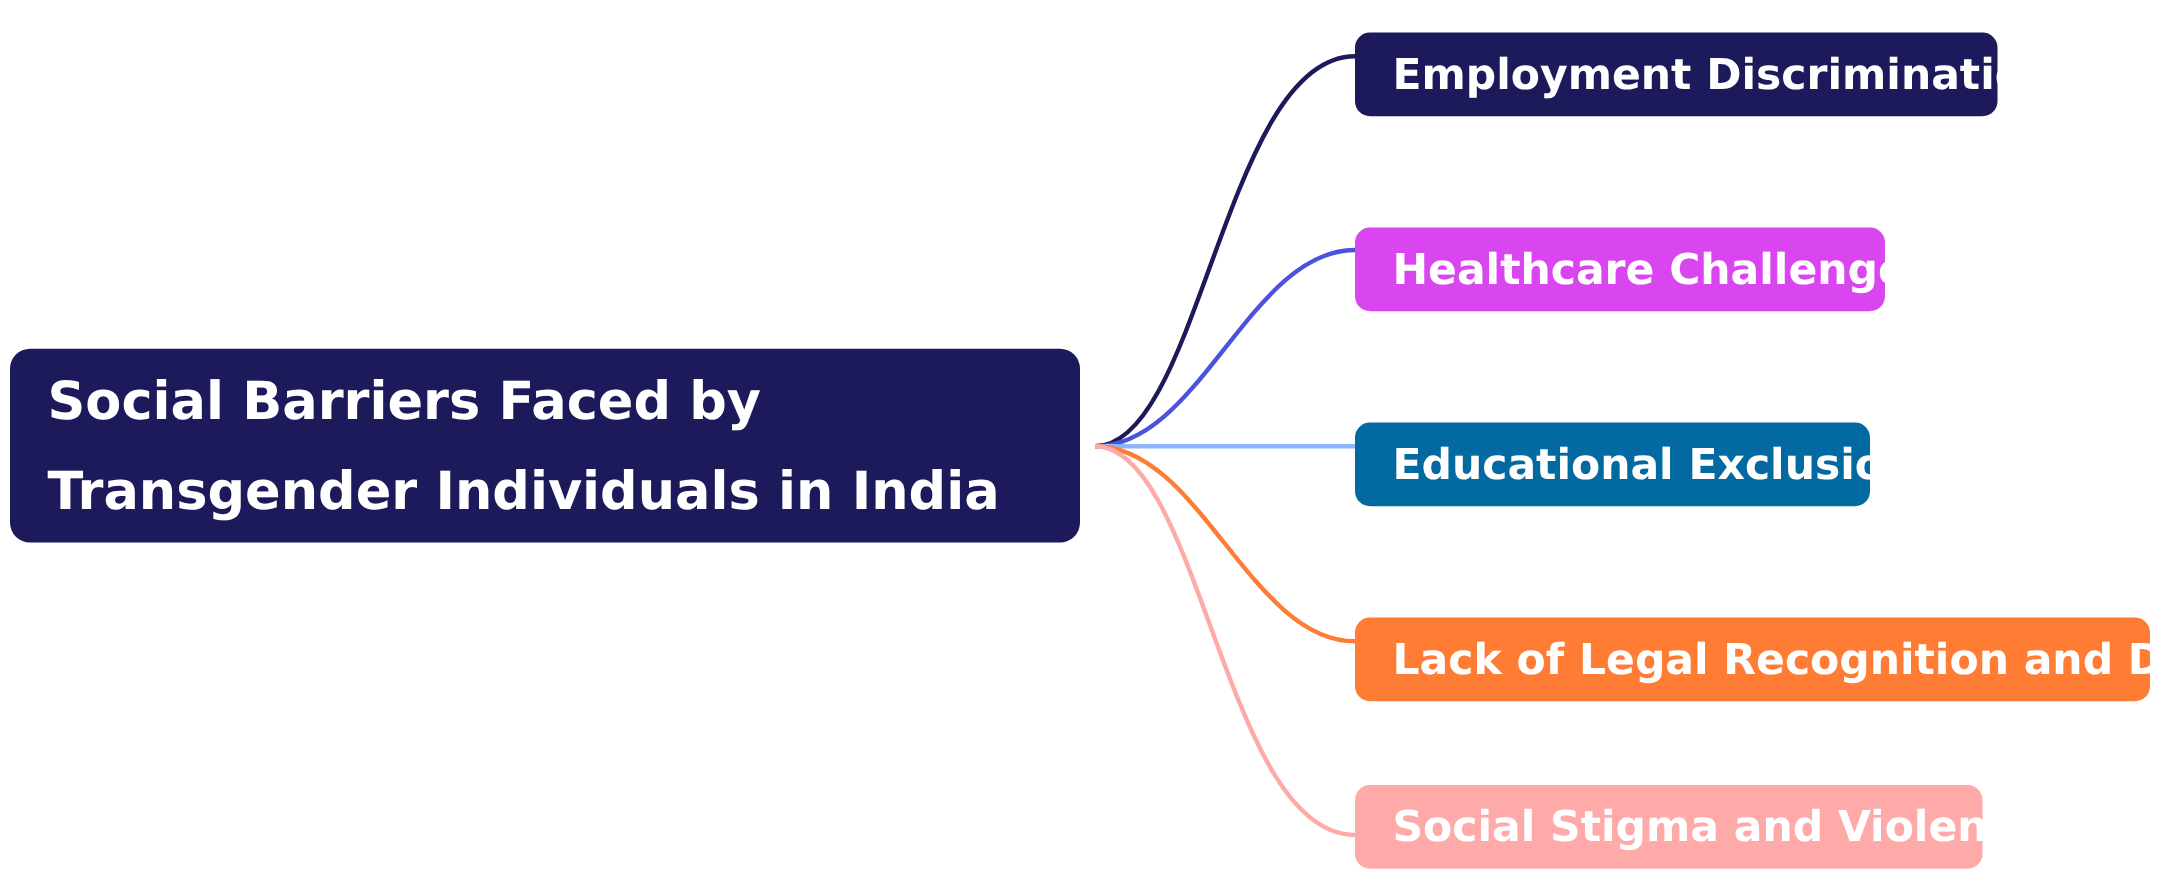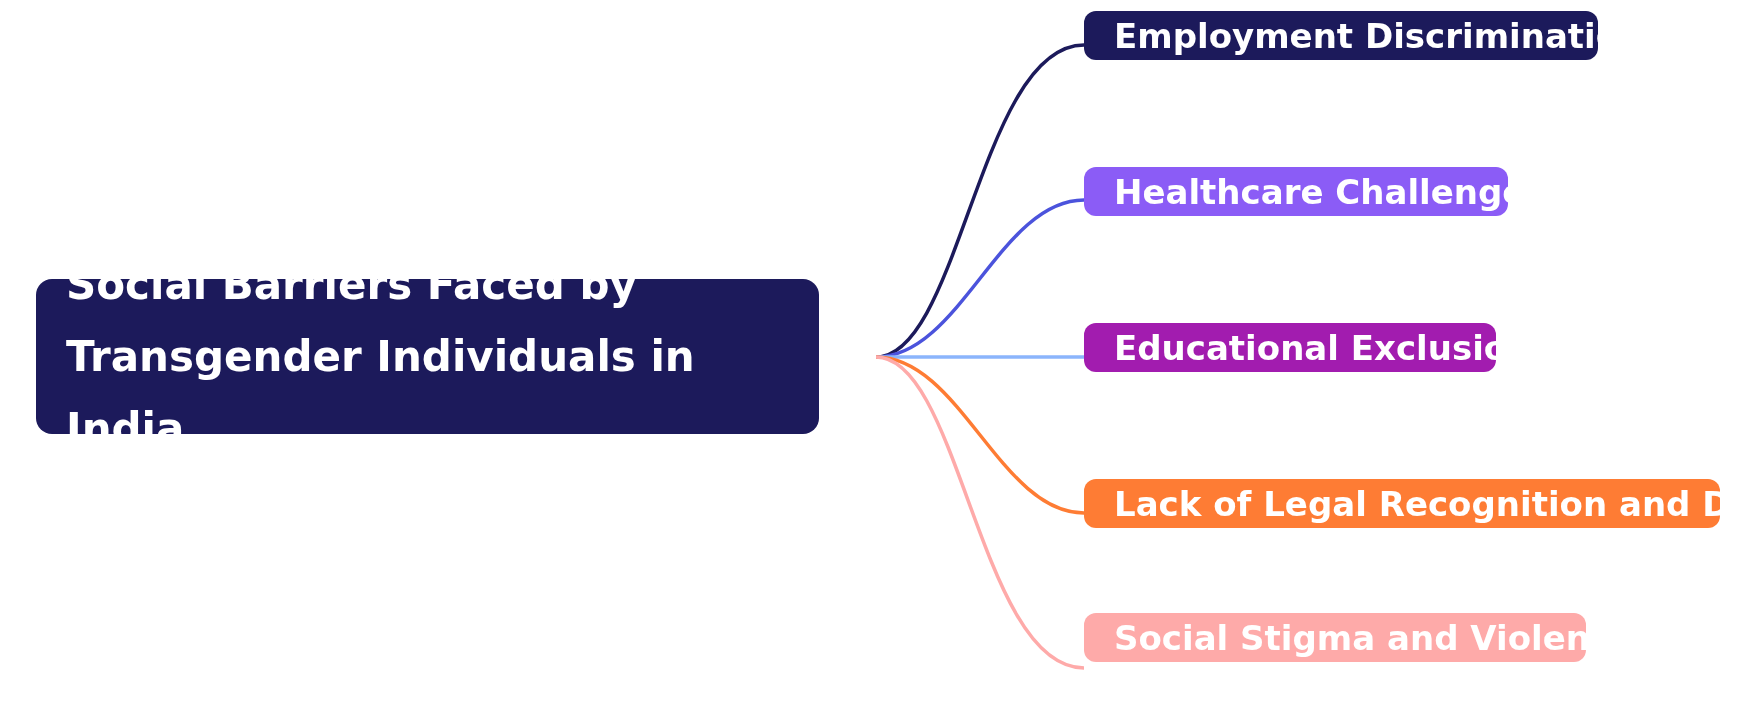--- a/index.html
+++ b/index.html
@@ -1,48 +1,48 @@
 <!DOCTYPE html>
 <html><head>
 <meta charset="utf-8">
 <style>
   html, body { margin: 0; padding: 0; background: #ffffff; }
   body { width: 1740px; height: 711px; position: relative; overflow: hidden;
          font-family: "DejaVu Sans", "Liberation Sans", sans-serif; }
   .links { position: absolute; left: 0; top: 0; width: 1740px; height: 711px; }
   .node { position: absolute; box-sizing: border-box; color: #ffffff; font-weight: 600;
           border-radius: 12px; display: flex; align-items: center; white-space: nowrap; }
-  .root { left: 36px; top: 279px; width: 783px; height: 155px; border-radius: 16px;
+  .root { left: 8px; top: 279px; width: 856px; height: 155px; border-radius: 16px;
           padding: 4px 30px; font-size: 42px; line-height: 72px; white-space: normal; }
-  .child { left: 1084px; height: 49px; padding: 0 30px; font-size: 34px; }
+  .child { left: 1084px; height: 67px; padding: 0 30px; font-size: 34px; margin-top: 15px; }
 </style>
 </head>
 <body>
 
 <svg class="links" viewBox="0 0 1740 711">
   <path fill="none" stroke="#1c1a5b" stroke-width="3.5" d="M876,357 C960,357 980,45 1084,45"></path>
   <path fill="none" stroke="#4b53dc" stroke-width="3.5" d="M876,357 C960,357 1000,200 1084,200"></path>
   <path fill="none" stroke="#8bb5fc" stroke-width="3.5" d="M876,357 L1084,357"></path>
   <path fill="none" stroke="#fe7c34" stroke-width="3.5" d="M876,357 C960,357 1000,513 1084,513"></path>
   <path fill="none" stroke="#feaaa9" stroke-width="3.5" d="M876,357 C960,357 980,668 1084,668"></path>
 </svg>
 
 <div class="node root" style="background:#1c1a5b">
   <span>Social Barriers Faced by Transgender Individuals in India</span>
 </div>
 
 <div class="node child" style="top:11px; width:514px; background:#1c1a5b">
   <span>Employment Discrimination</span>
 </div>
 
-<div class="node child" style="top:167px; width:424px; background:#8b5cf6">
+<div class="node child" style="top:167px; width:424px; background:#d946ef">
   <span>Healthcare Challenges</span>
 </div>
 
-<div class="node child" style="top:323px; width:412px; background:#a21caf">
+<div class="node child" style="top:323px; width:412px; background:#0369a1">
   <span>Educational Exclusion</span>
 </div>
 
 <div class="node child" style="top:479px; width:636px; background:#fe7c34">
   <span>Lack of Legal Recognition and Data</span>
 </div>
 
 <div class="node child" style="top:613px; width:502px; background:#feaaa9">
   <span>Social Stigma and Violence</span>
 </div>

